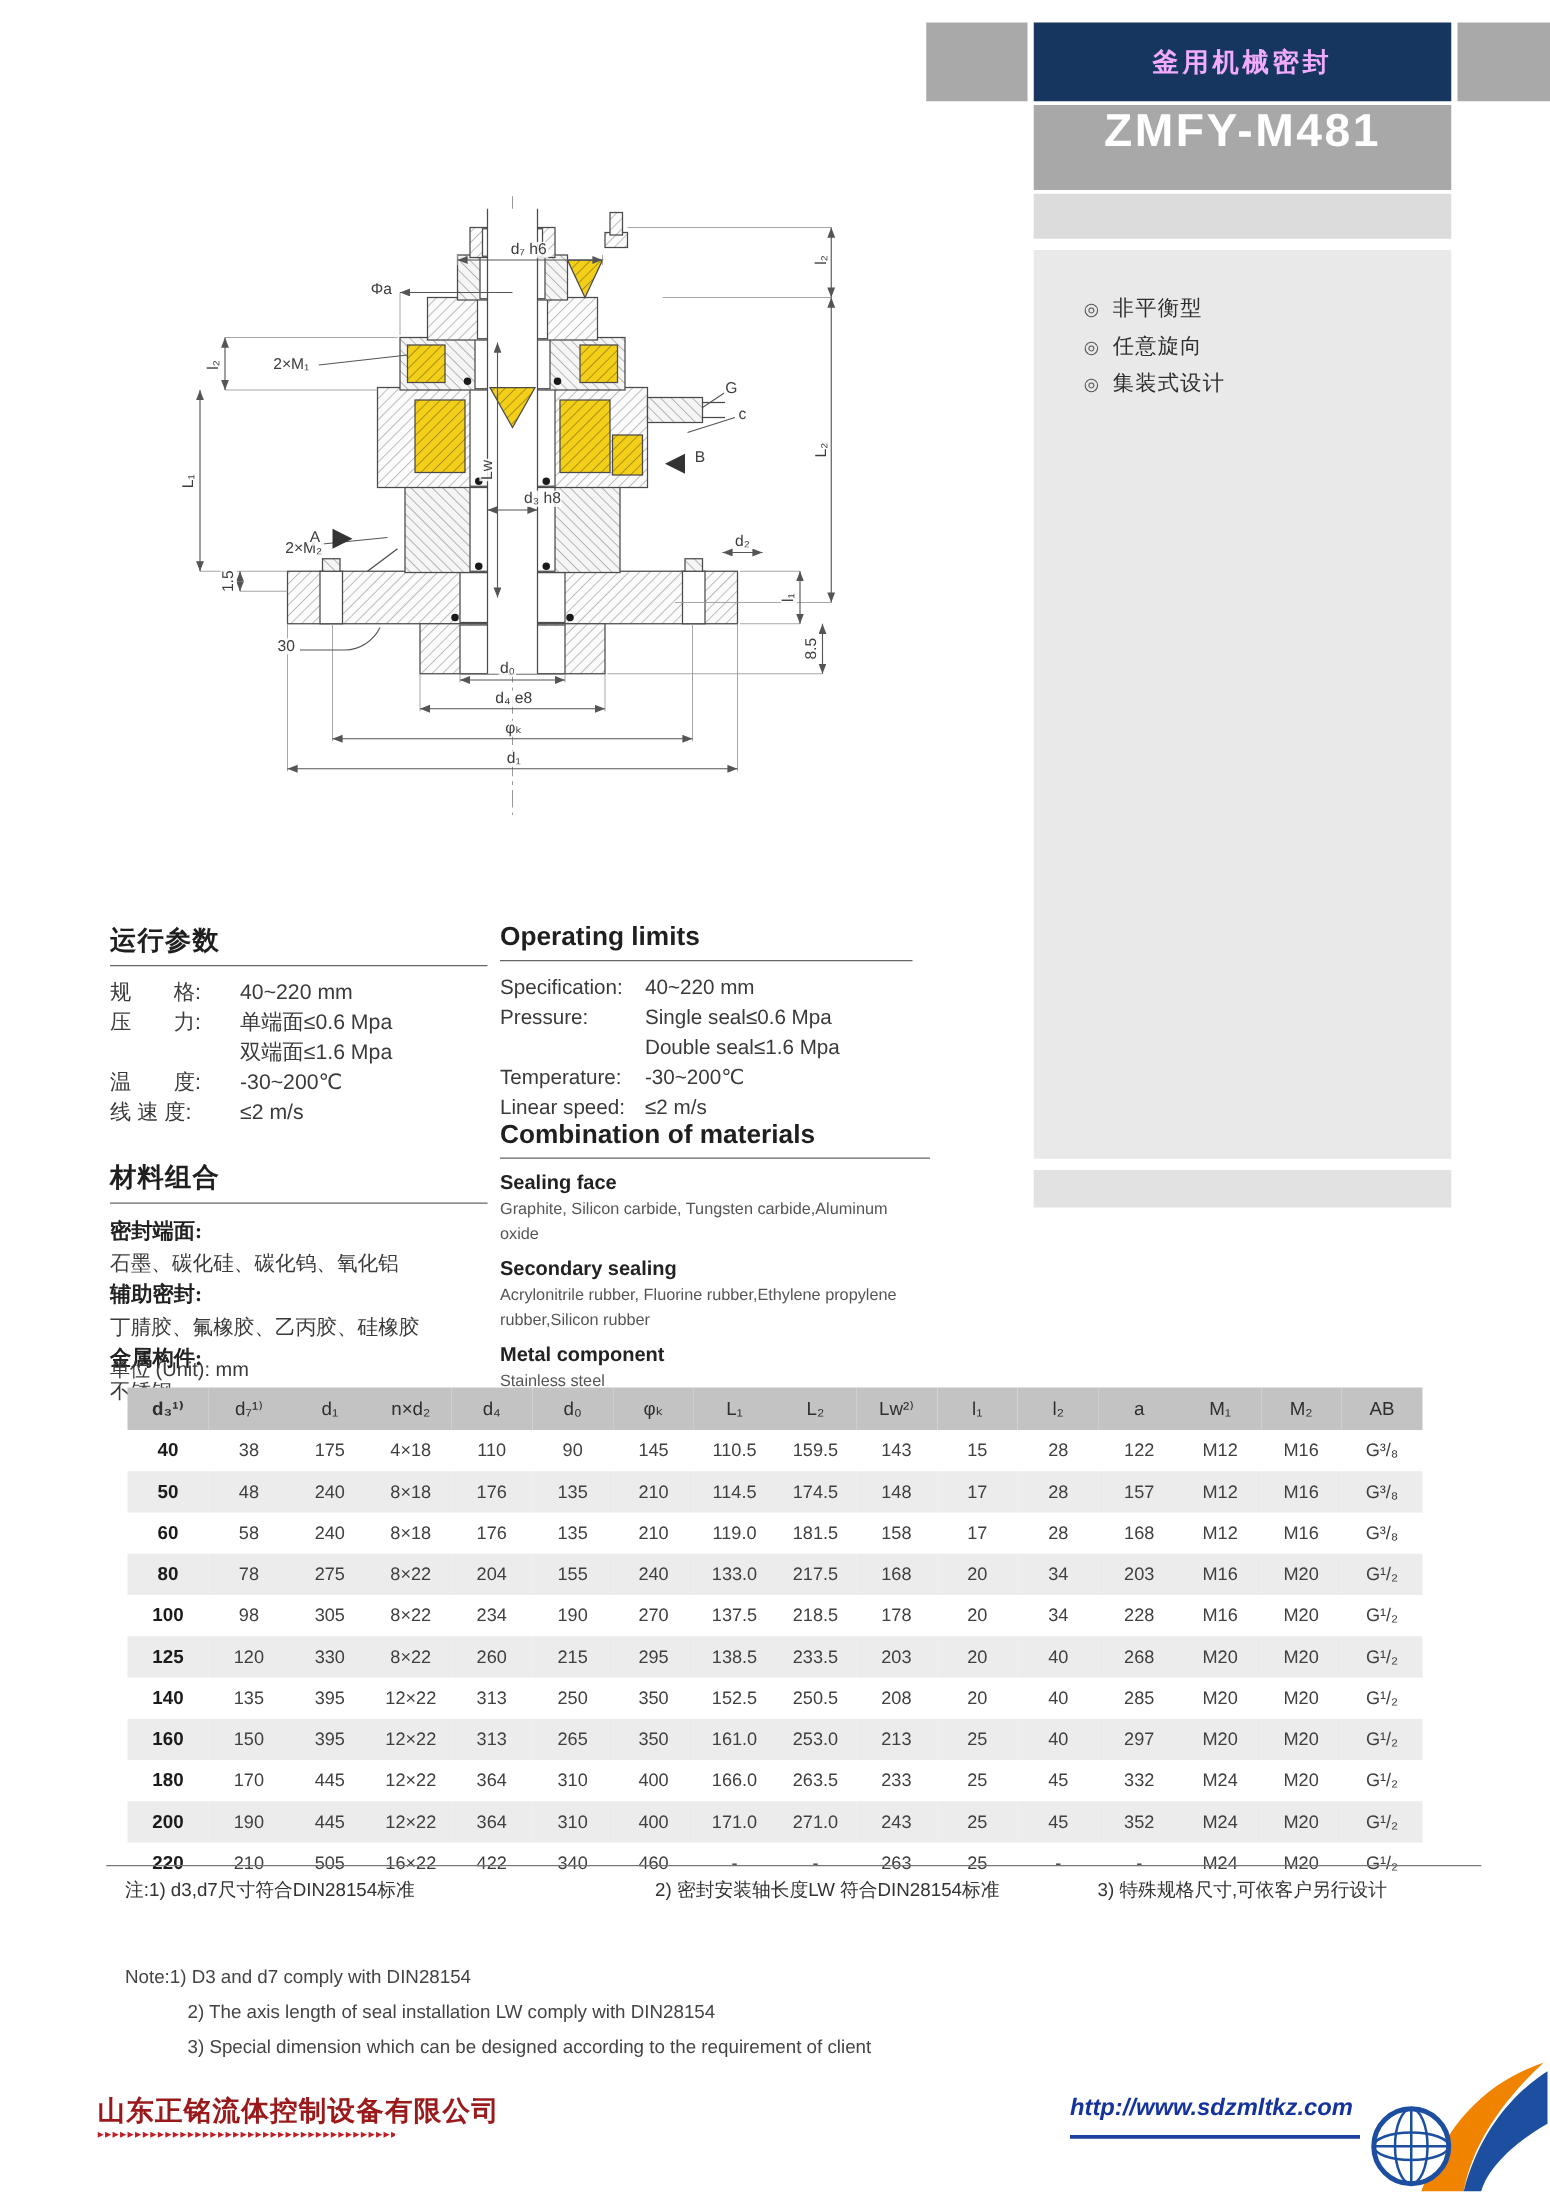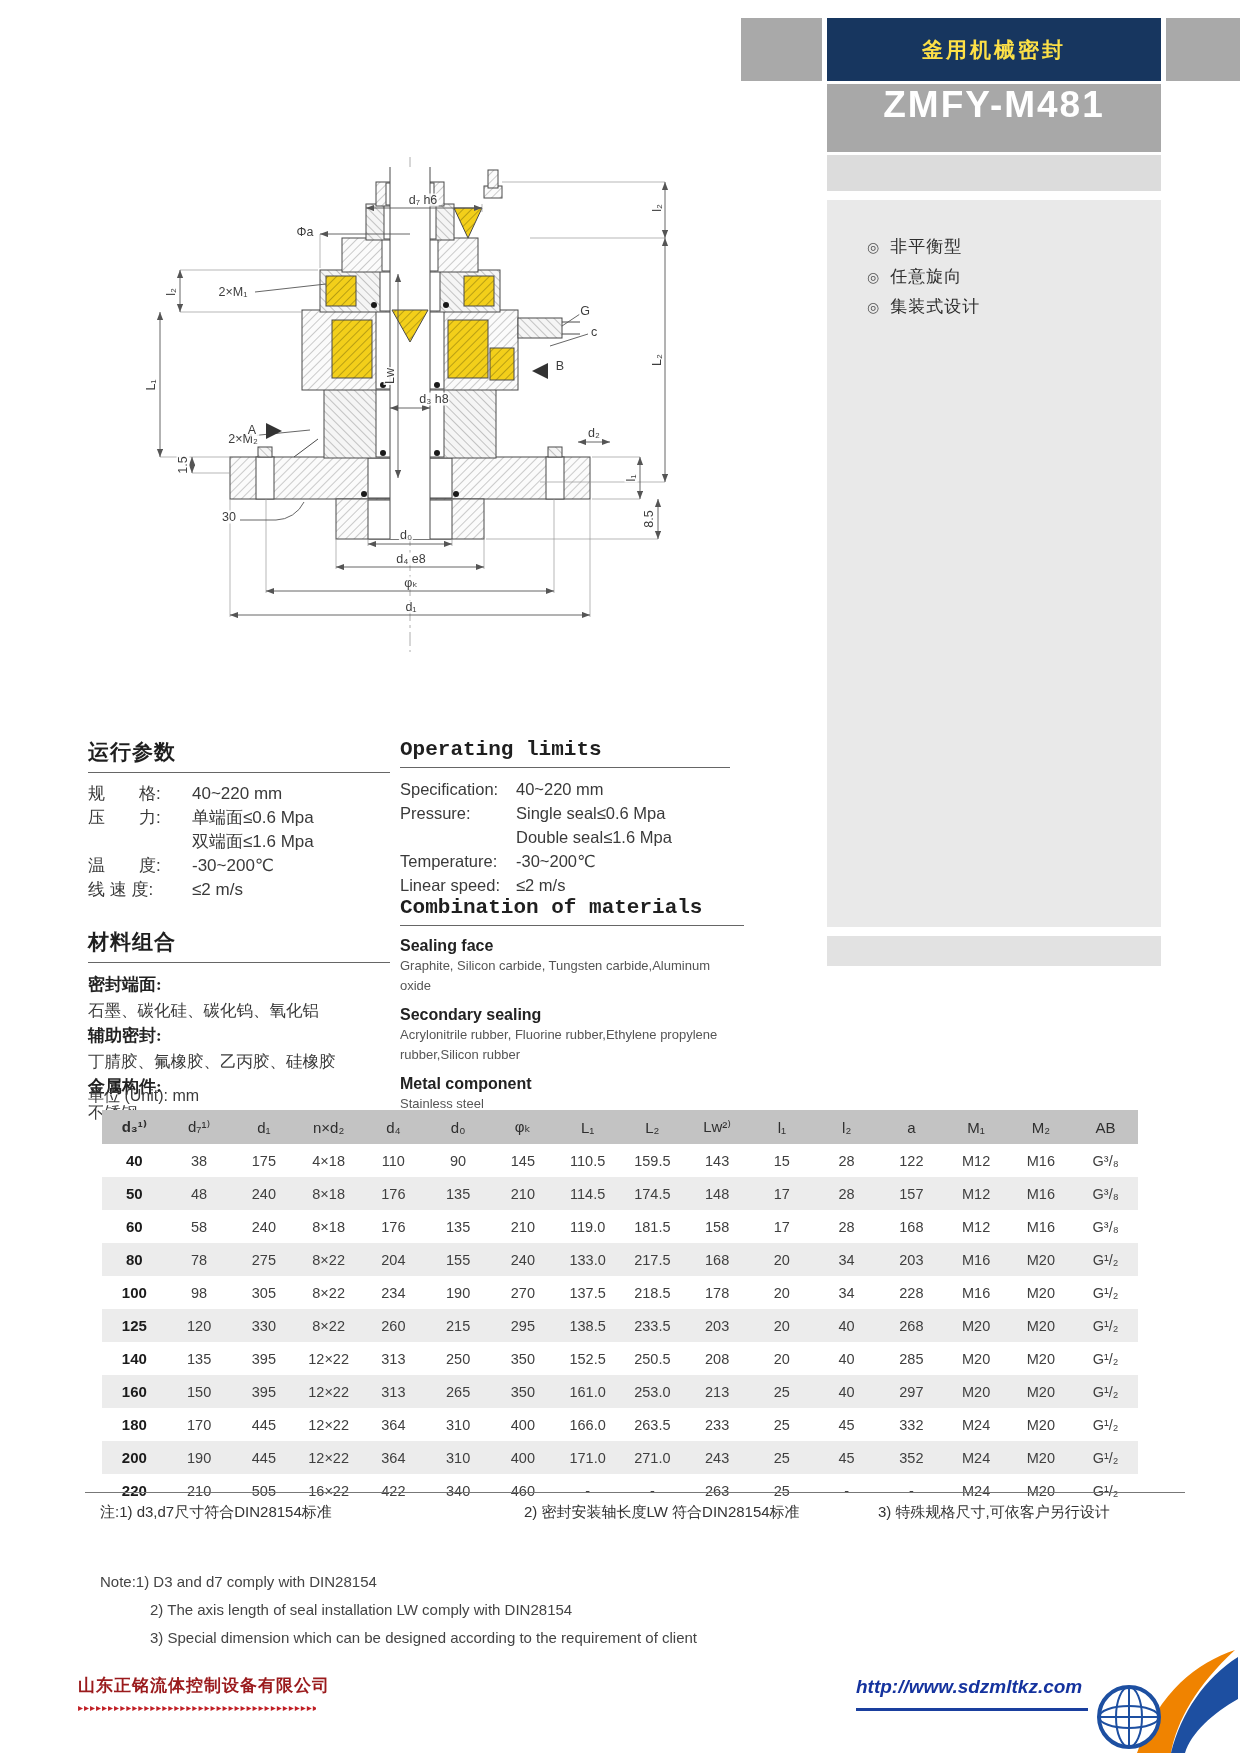--- a/index.html
+++ b/index.html
@@ -2,21 +2,21 @@
 <html><head>
 <meta charset="utf-8">
 <style>
   html,body{margin:0;padding:0;background:#fff;}
   .page{position:relative;width:1240px;height:1754px;background:#fff;overflow:hidden;
         font-family:"Liberation Sans","DejaVu Sans",sans-serif;color:#3c3c3c;}
   .abs{position:absolute;}
 
   
   .hdr-gray{background:#a9a9a9;}
-  .hdr-navy{background:#17365f;color:#fde047;display:flex;align-items:center;justify-content:center;
+  .hdr-navy{background:#17365f;color:#f0abfc;display:flex;align-items:center;justify-content:center;
             font-size:21px;font-weight:bold;letter-spacing:3px;text-align:right;}
   .hdr-model{background:#a8a8a8;color:#fff;display:flex;align-items:flex-start;justify-content:center;
              font-size:37px;font-weight:800;letter-spacing:2px;padding-bottom:3px;box-sizing:border-box;}
   .hdr-strip{background:#dcdcdc;}
 
   
   .sidebar{background:#e9e9e9;box-sizing:border-box;padding:32px 26px 0 40px;}
   .feat{display:flex;align-items:center;font-size:17px;line-height:30px;color:#2e2e2e;letter-spacing:1px;}
   .feat .bullet{color:#555;font-size:14px;margin-right:10px;}
   .sidebar-desc{margin-top:36px;font-size:17.5px;line-height:29px;color:#2e2e2e;text-indent:2em;
@@ -25,21 +25,21 @@
 
   
   .drawing{width:660px;height:520px;}
   .dim-label{position:absolute;transform:translate(-50%,-50%);font-size:12.5px;color:#3d3d3d;
              background:rgba(255,255,255,.85);padding:0 1px;white-space:nowrap;line-height:13px;}
   .dim-label.rot{transform:translate(-50%,-50%) rotate(-90deg);}
 
   
   .sec-title{font-size:21px;font-weight:bold;color:#1f1f1f;padding-bottom:6px;border-bottom:1px solid #666;
              margin-bottom:9px;letter-spacing:1px;}
-  .sec-title.en{letter-spacing:0;font-family:Liberation Mono, monospace;}
+  .sec-title.en{letter-spacing:0;}
   .prow{display:flex;font-size:17px;line-height:24px;color:#3a3a3a;}
   .prow .plabel{width:104px;flex:0 0 104px;}
   .op-en .prow{font-size:16.5px;}
   .op-en .prow .plabel{width:116px;flex:0 0 116px;}
   .mat .mhead{font-weight:bold;font-size:17px;line-height:25.5px;color:#222;}
   .mat .mbody{font-size:16.5px;line-height:25.5px;color:#3a3a3a;}
   .mat-en .mhead{font-weight:bold;font-size:16px;line-height:21px;color:#222;margin-top:8px;}
   .mat-en .mbody{font-size:13px;line-height:20px;color:#555;}
   .unit-note{font-size:16px;color:#3a3a3a;}
 
@@ -49,21 +49,21 @@
   table.spec th:first-child{font-weight:bold;}
   table.spec td{height:31px;font-size:14.5px;text-align:center;color:#3f3f3f;}
   table.spec tr.alt{background:#ececec;}
   table.spec td.c0{font-weight:bold;color:#1b1b1b;font-size:15px;}
   .table-rule{border-top:1.5px solid #777;height:0;}
 
   .note-cn{font-size:15px;color:#333;white-space:nowrap;}
   .note-en{font-size:15px;color:#444;white-space:nowrap;margin-top:28px;}
 
   
-  .footer-company{font-size:17px;font-weight:bold;color:#9a1a1c;letter-spacing:1px;}
+  .footer-company{font-size:22px;font-weight:bold;color:#9a1a1c;letter-spacing:1px;}
   .red-arrows{font-size:10px;color:#c01f25;letter-spacing:1px;overflow:hidden;white-space:nowrap;width:238px;}
   .footer-url{font-size:19px;font-weight:bold;font-style:italic;color:#15339e;text-decoration:none;}
   .blue-line{background:#1a3f9e;height:3px;}
 </style>
 </head>
 <body>
 
 <div class="page">
 
   <div class="abs hdr-gray" style="left:741px;top:18px;width:81px;height:63px;"></div>

